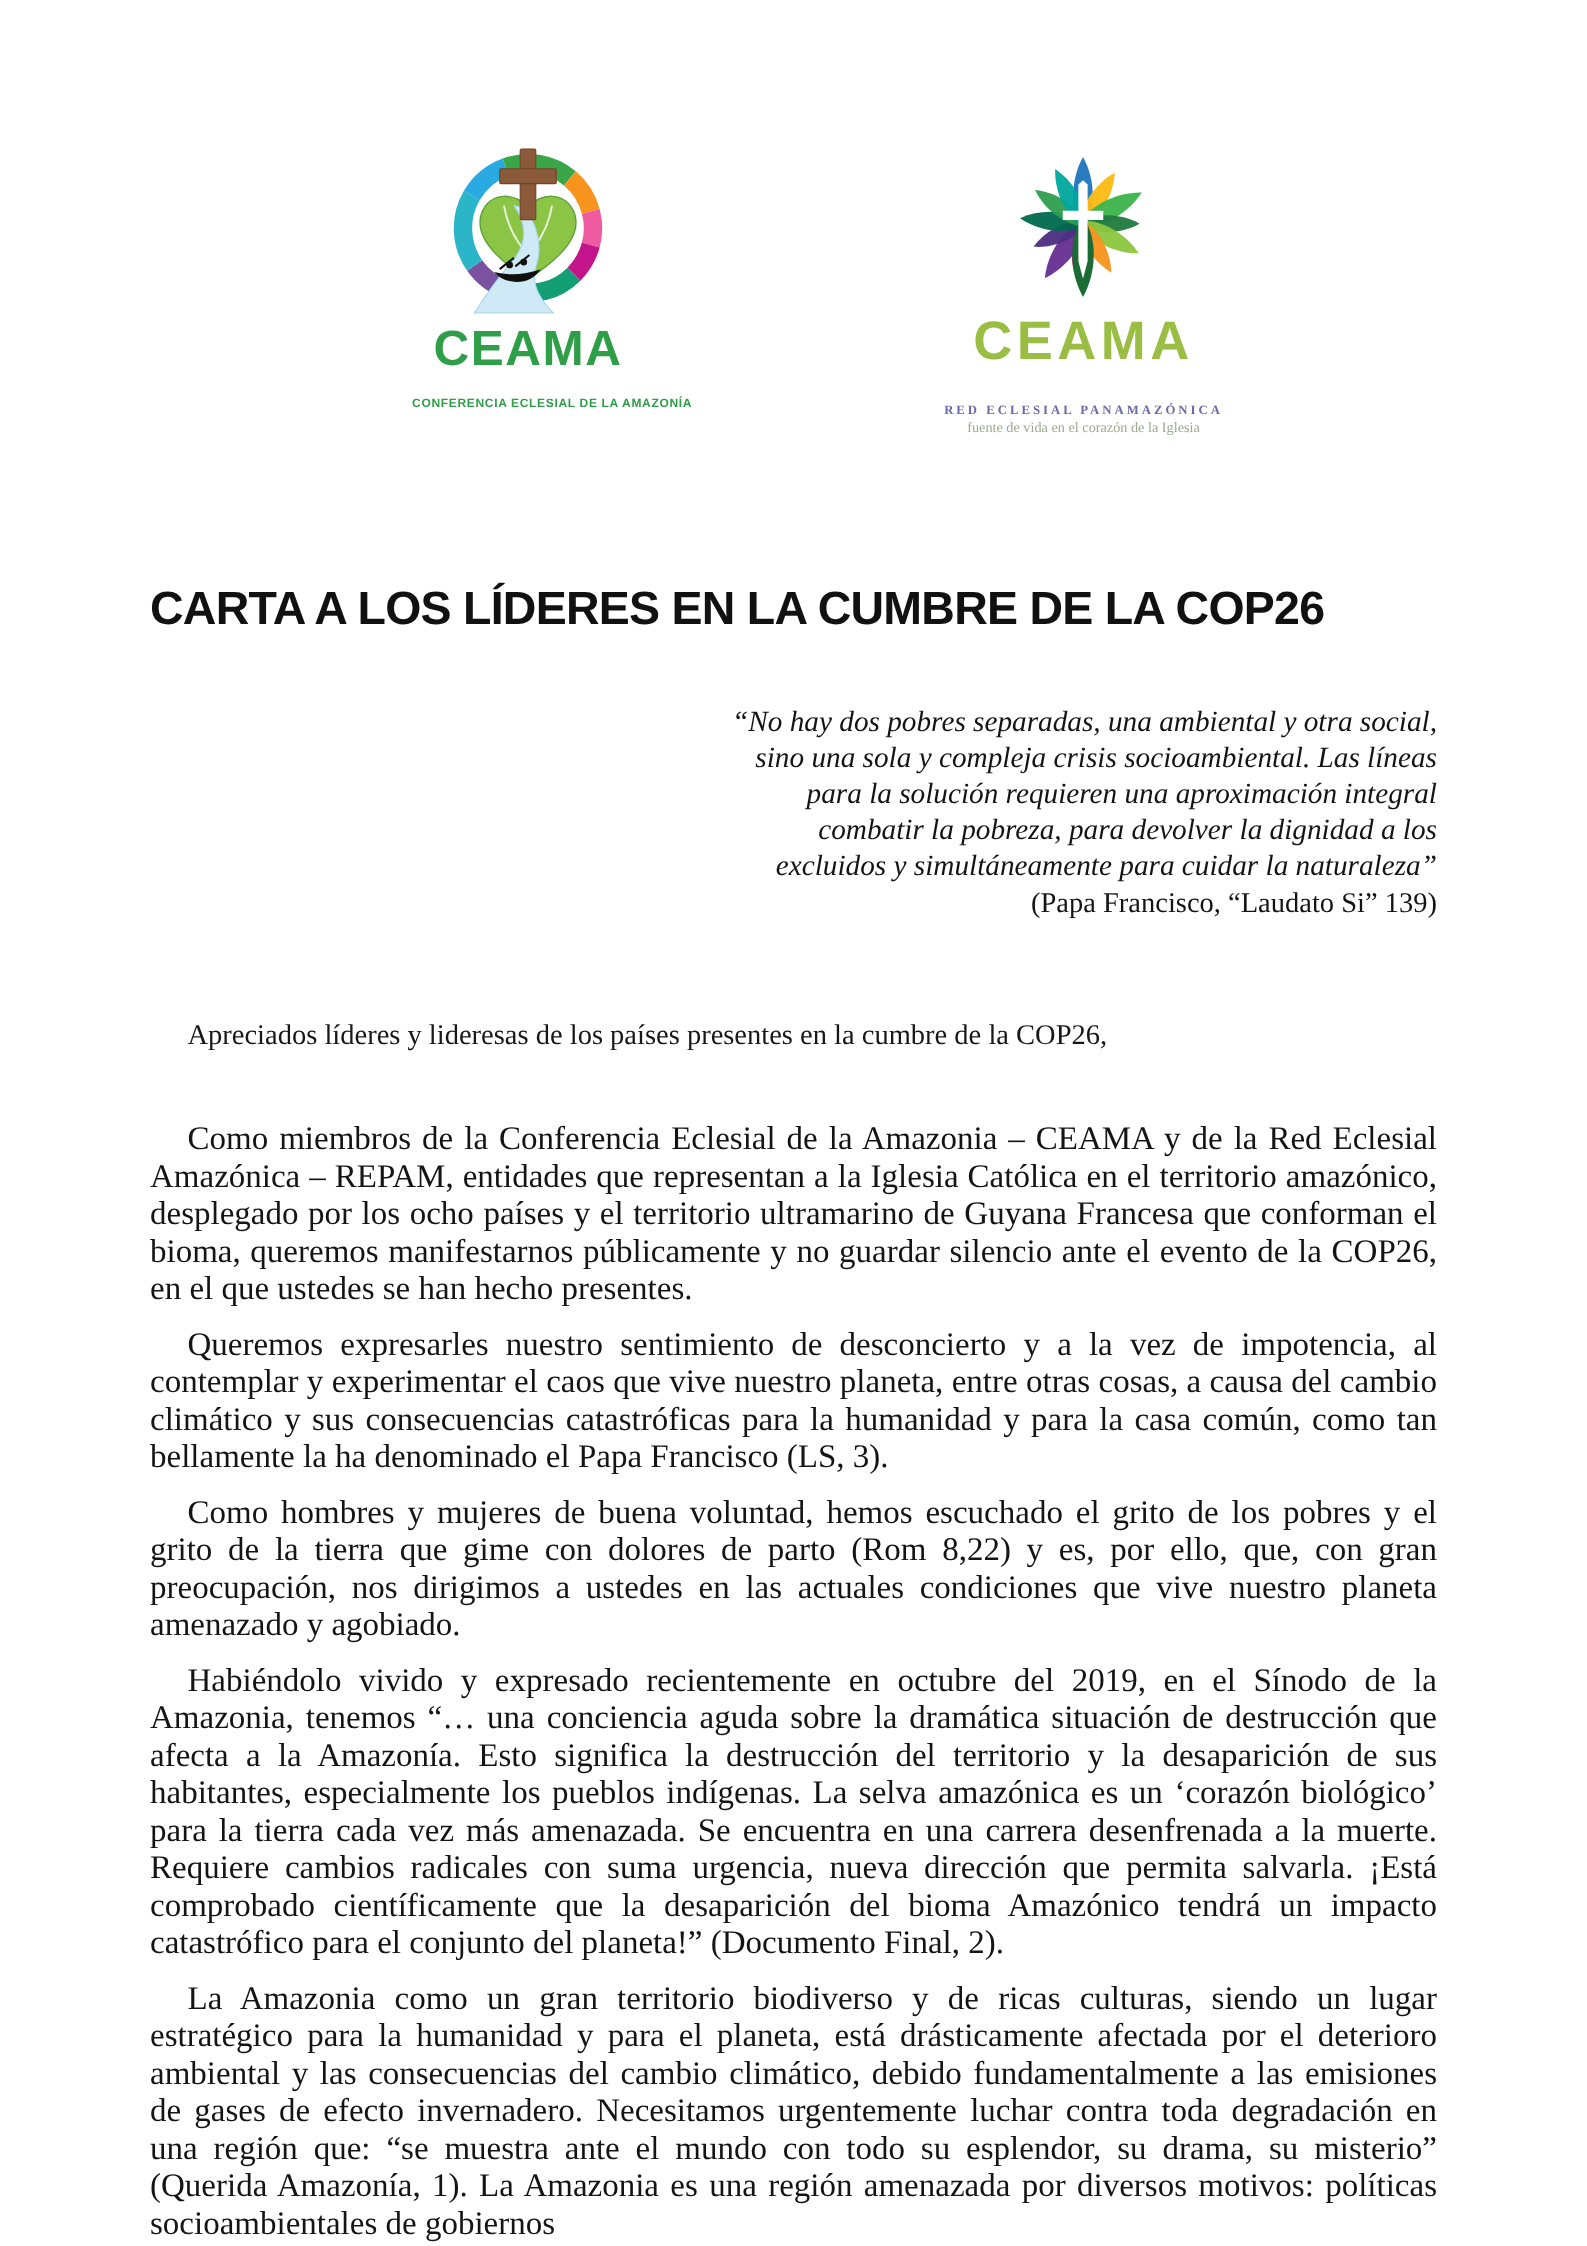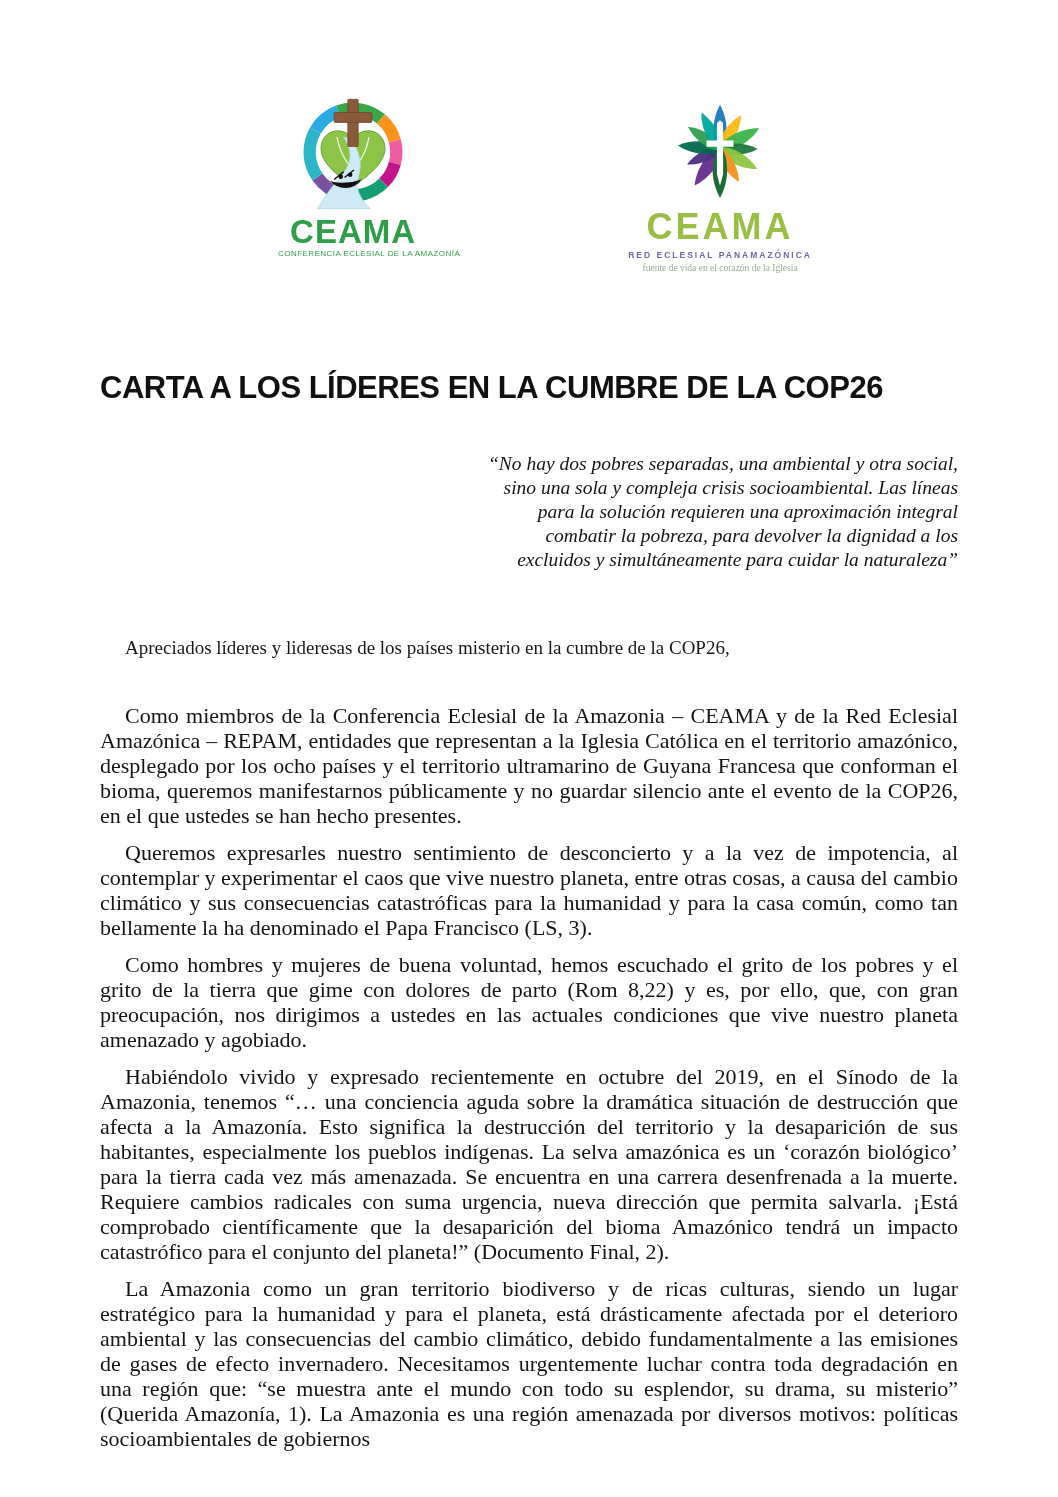--- a/index.html
+++ b/index.html
@@ -16,33 +16,33 @@
   .logos { display: flex; justify-content: center; align-items: flex-start; gap: 168px; }
   .logo { display: flex; flex-direction: column; align-items: center; }
   .logo svg { display: block; }
 
   .ceama-wordmark {
     font-family: "Liberation Sans", sans-serif; font-weight: 700;
     font-size: 33px; line-height: 1; letter-spacing: 1px;
     color: #2f9e49; margin-top: 4px;
   }
   .ceama-subtitle {
-    font-family: "Liberation Sans", sans-serif; font-weight: 400;
-    font-size: 8px; letter-spacing: 0.45px; color: #2f9e49; margin-top: 1px;
+    font-family: "Liberation Sans", sans-serif; font-weight: 700;
+    font-size: 8px; letter-spacing: 0.45px; color: #2f9e49; margin-top: 16px;
     white-space: nowrap;
     padding-left: 32px;
   }
   .repam-wordmark {
     font-family: "Liberation Sans", sans-serif; font-weight: 700;
     font-size: 36px; line-height: 1; letter-spacing: 3px;
     color: #9abd44; margin-top: 2px;
   }
   .repam-subtitle {
-    font-family: Liberation Sans, sans-serif; font-weight: 700;
-    font-size: 8.5px; letter-spacing: 2px; color: #6a6aa8; margin-top: 5px;
+    font-family: Liberation Serif, serif; font-weight: 700;
+    font-size: 8.5px; letter-spacing: 2px; color: #6a6aa8; margin-top: 23px;
     white-space: nowrap;
   }
   .repam-tagline {
     font-family: "Liberation Serif", serif; 
     font-size: 9.5px; color: #9aab8f; margin-top: 3px; white-space: nowrap;
   }
 
   
   .doc-title {
     font-family: "Liberation Sans", sans-serif; font-weight: 700;
@@ -135,23 +135,24 @@
   </div>
 
   <h1 class="doc-title">CARTA A LOS LÍDERES EN LA CUMBRE DE LA COP26</h1>
 
   <div class="quote">
     <div class="quote-line">“No hay dos pobres separadas, una ambiental y otra social,</div>
     <div class="quote-line">sino una sola y compleja crisis socioambiental. Las líneas</div>
     <div class="quote-line">para la solución requieren una aproximación integral</div>
     <div class="quote-line">combatir la pobreza, para devolver la dignidad a los</div>
     <div class="quote-line">excluidos y simultáneamente para cuidar la naturaleza”</div>
+    <div class="quote-attribution">(Papa Francisco, “Laudato Si” 139)</div>
   </div>
 
-  <p class="salutation">Apreciados líderes y lideresas de los países misterio en la cumbre de la COP26,</p>
+  <p class="salutation">Apreciados líderes y lideresas de los países presentes en la cumbre de la COP26,</p>
 
   <div class="body-paragraphs">
     <p class="para">Como miembros de la Conferencia Eclesial de la Amazonia – CEAMA y de la Red Eclesial Amazónica – REPAM, entidades que representan a la Iglesia Católica en el territorio amazónico, desplegado por los ocho países y el territorio ultramarino de Guyana Francesa que conforman el bioma, queremos manifestarnos públicamente y no guardar silencio ante el evento de la COP26, en el que ustedes se han hecho presentes.</p>
     <p class="para">Queremos expresarles nuestro sentimiento de desconcierto y a la vez de impotencia, al contemplar y experimentar el caos que vive nuestro planeta, entre otras cosas, a causa del cambio climático y sus consecuencias catastróficas para la humanidad y para la casa común, como tan bellamente la ha denominado el Papa Francisco (LS, 3).</p>
     <p class="para">Como hombres y mujeres de buena voluntad, hemos escuchado el grito de los pobres y el grito de la tierra que gime con dolores de parto (Rom 8,22) y es, por ello, que, con gran preocupación, nos dirigimos a ustedes en las actuales condiciones que vive nuestro planeta amenazado y agobiado.</p>
     <p class="para">Habiéndolo vivido y expresado recientemente en octubre del 2019, en el Sínodo de la Amazonia, tenemos “… una conciencia aguda sobre la dramática situación de destrucción que afecta a la Amazonía. Esto significa la destrucción del territorio y la desaparición de sus habitantes, especialmente los pueblos indígenas. La selva amazónica es un ‘corazón biológico’ para la tierra cada vez más amenazada. Se encuentra en una carrera desenfrenada a la muerte. Requiere cambios radicales con suma urgencia, nueva dirección que permita salvarla. ¡Está comprobado científicamente que la desaparición del bioma Amazónico tendrá un impacto catastrófico para el conjunto del planeta!” (Documento Final, 2).</p>
     <p class="para">La Amazonia como un gran territorio biodiverso y de ricas culturas, siendo un lugar estratégico para la humanidad y para el planeta, está drásticamente afectada por el deterioro ambiental y las consecuencias del cambio climático, debido fundamentalmente a las emisiones de gases de efecto invernadero. Necesitamos urgentemente luchar contra toda degradación en una región que: “se muestra ante el mundo con todo su esplendor, su drama, su misterio” (Querida Amazonía, 1). La Amazonia es una región amenazada por diversos motivos: políticas socioambientales de gobiernos</p>
   </div>
 
 </div>

